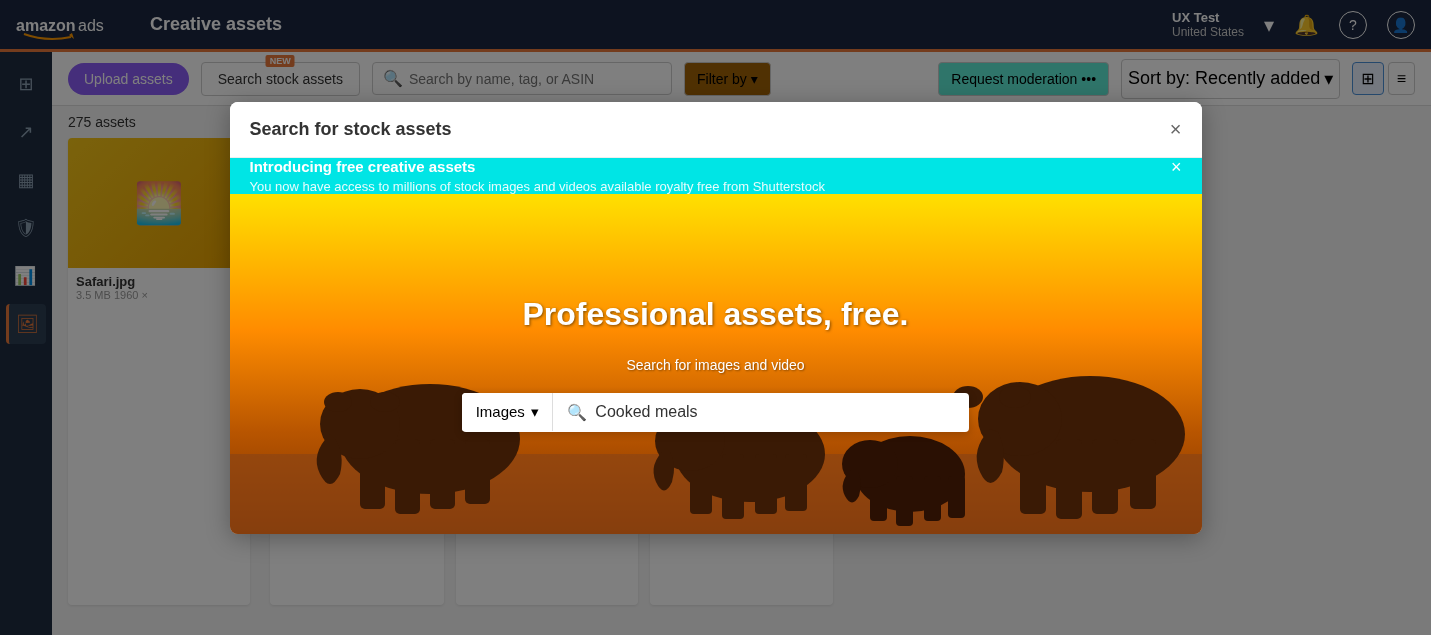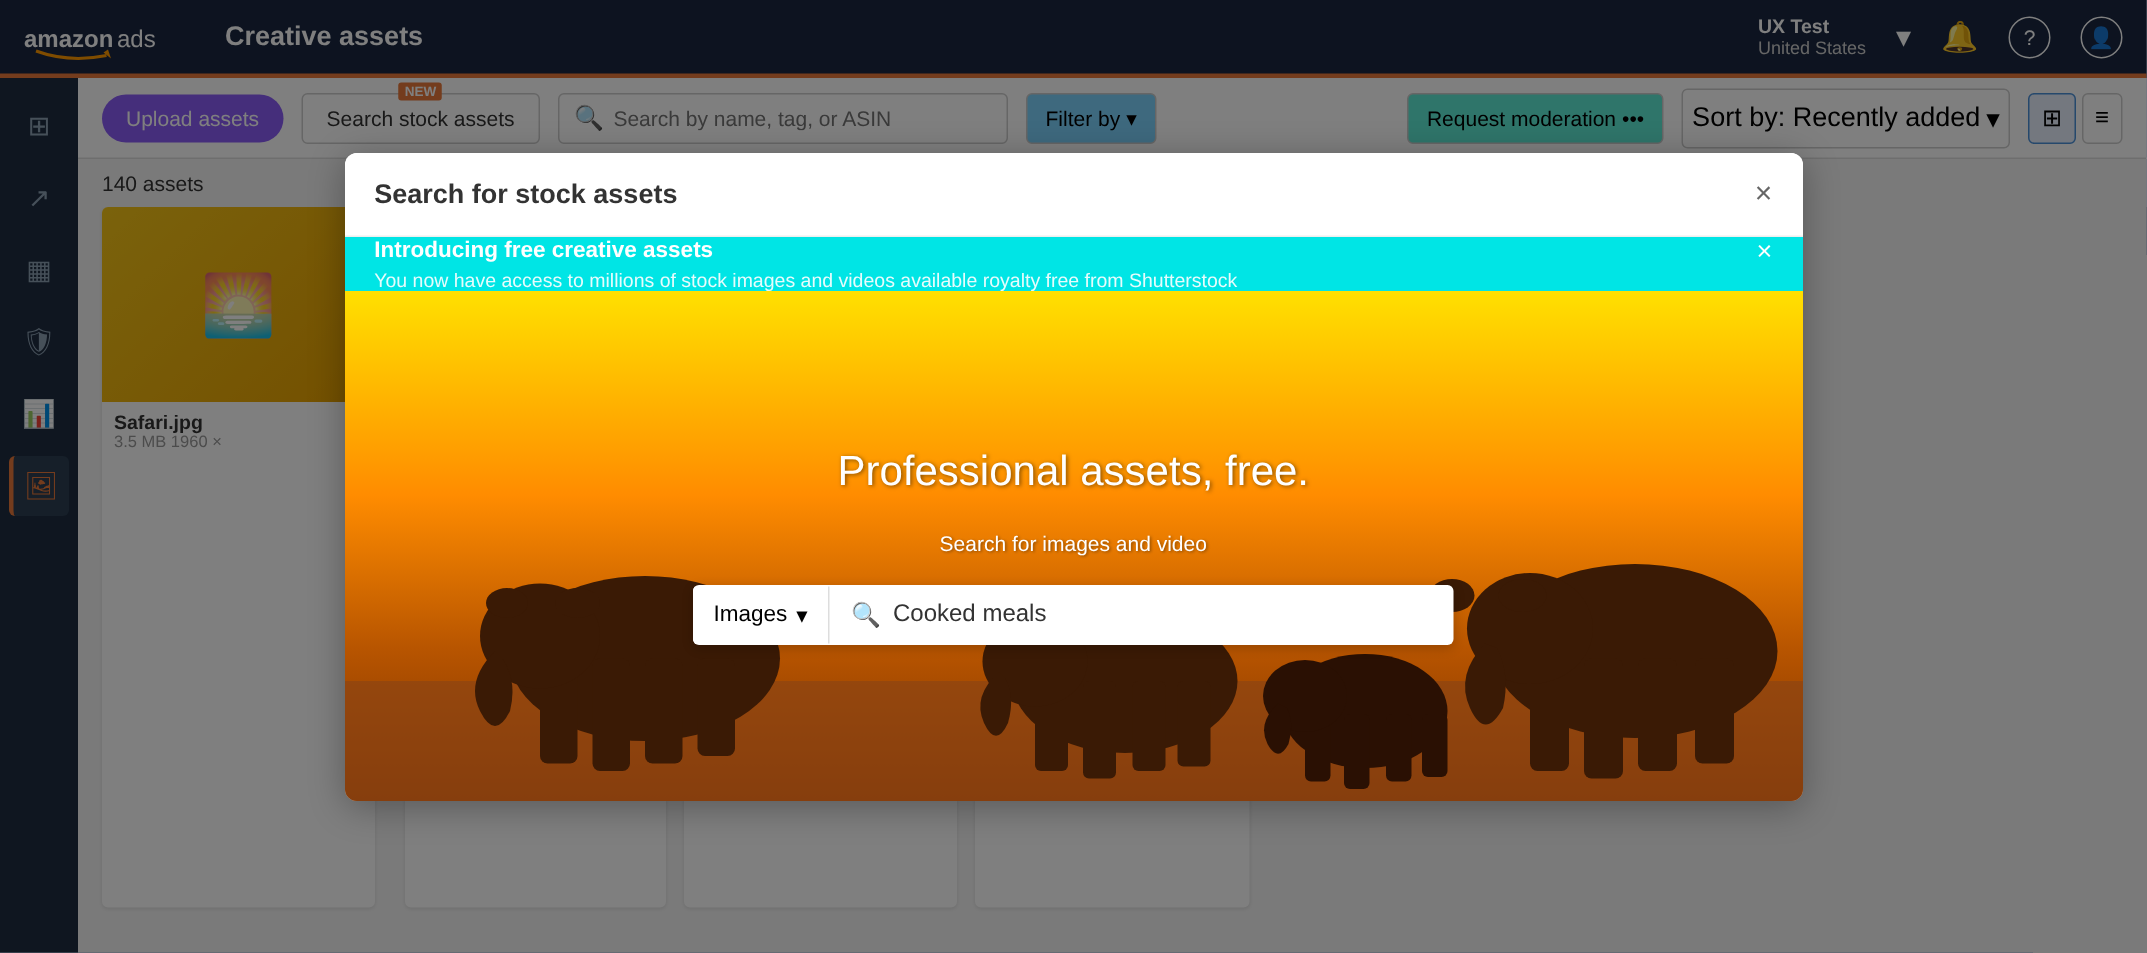--- a/index.html
+++ b/index.html
@@ -150,21 +150,21 @@
       max-width: 300px;
     }
     .search-wrapper input {
       border: none;
       outline: none;
       font-size: 14px;
       width: 100%;
       color: #999;
     }
     .filter-btn {
-      background: #7dd3fc;
+      background: #a16207;
       border: 1px solid #ccc;
       padding: 8px 12px;
       border-radius: 4px;
       cursor: pointer;
       font-size: 14px;
       display: flex;
       align-items: center;
       gap: 4px;
     }
     .moderation-btn {
@@ -352,22 +352,22 @@
     }
 
     .hero-text {
       position: relative;
       z-index: 2;
       text-align: center;
       color: white;
       margin-bottom: 20px;
     }
     .hero-title {
-      font-size: 28px;
-      font-weight: normal;
+      font-size: 32px;
+      font-weight: bold;
       text-shadow: 1px 1px 3px rgba(0,0,0,0.5);
       margin-bottom: 24px;
     }
     .hero-subtitle {
       font-size: 14px;
       text-shadow: 1px 1px 2px rgba(0,0,0,0.4);
     }
 
     
     .modal-search-bar {
@@ -382,21 +382,20 @@
       box-shadow: 0 2px 8px rgba(0,0,0,0.2);
     }
     .modal-search-type {
       background: white;
       border: none;
       border-right: 1px solid #ddd;
       padding: 10px 14px;
       font-size: 15px;
       cursor: pointer;
       display: flex;
-      align-items: center;
       gap: 6px;
     }
     .modal-search-input-wrapper {
       display: flex;
       align-items: center;
       padding: 10px 14px;
       gap: 8px;
       min-width: 380px;
     }
     .modal-search-input {
@@ -485,21 +484,21 @@
       <span>Sort by: Recently added</span>
       <span>▾</span>
     </button>
     <div class="view-icons">
       <button class="view-icon-btn" style="background:#e8f0fe; border-color:#4a90d9;">⊞</button>
       <button class="view-icon-btn">≡</button>
     </div>
   </div>
 
   <div class="asset-bar">
-    <span>140 assets</span>
+    <span>275 assets</span>
   </div>
 
   <div class="asset-grid">
     <div class="asset-item">
       <div class="asset-thumb yellow-bg">🌅</div>
       <div class="asset-info">
         <div class="asset-name">Safari.jpg</div>
         <div class="asset-meta">3.5 MB 1960 ×</div>
       </div>
     </div>

